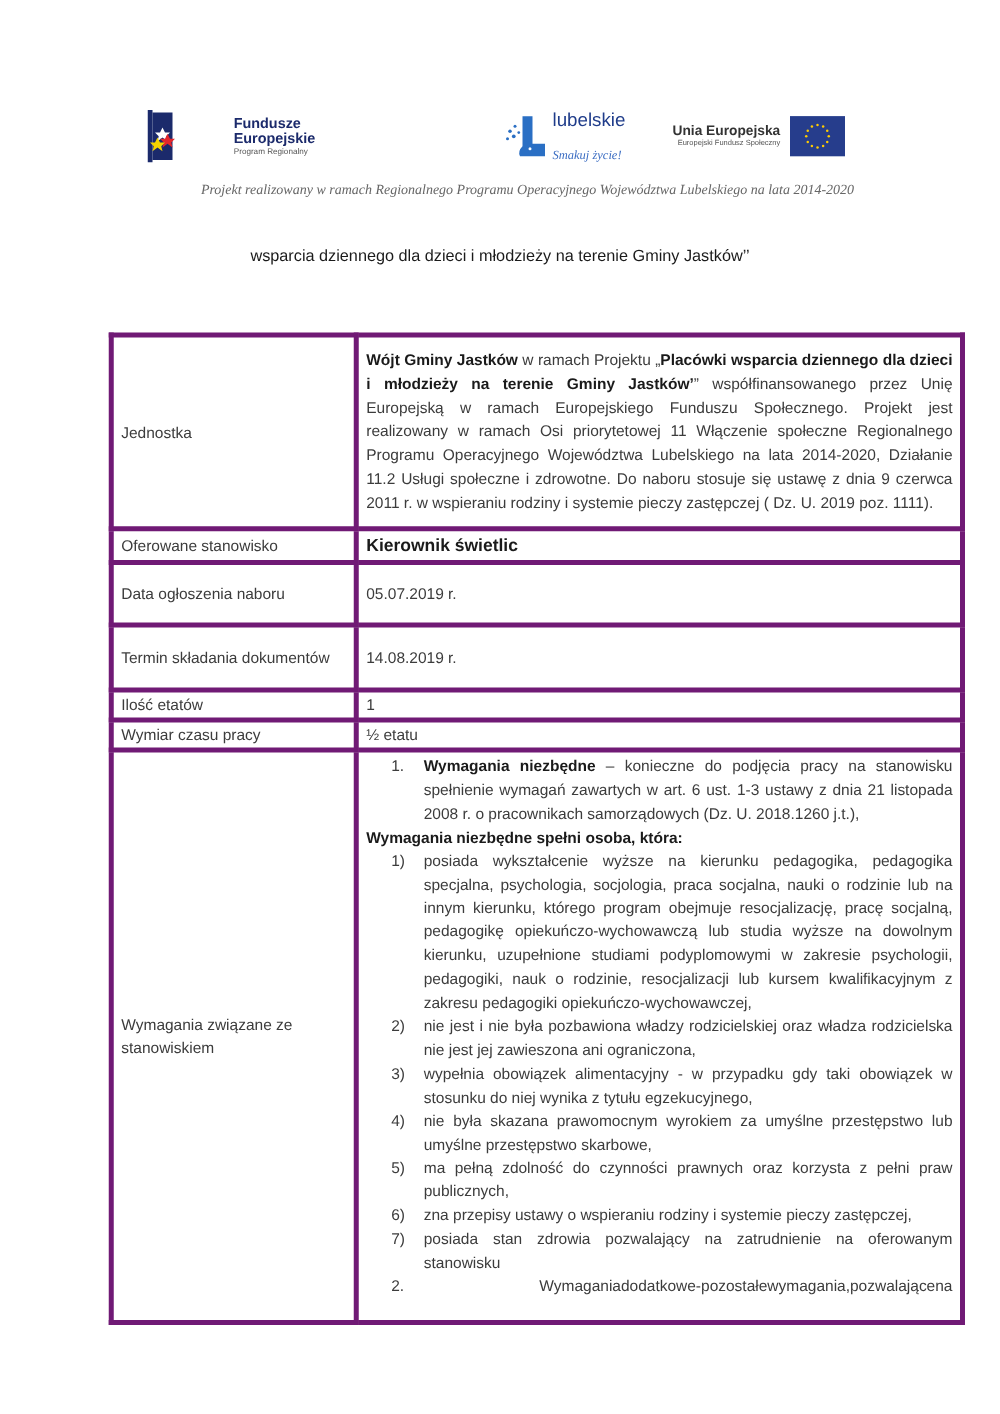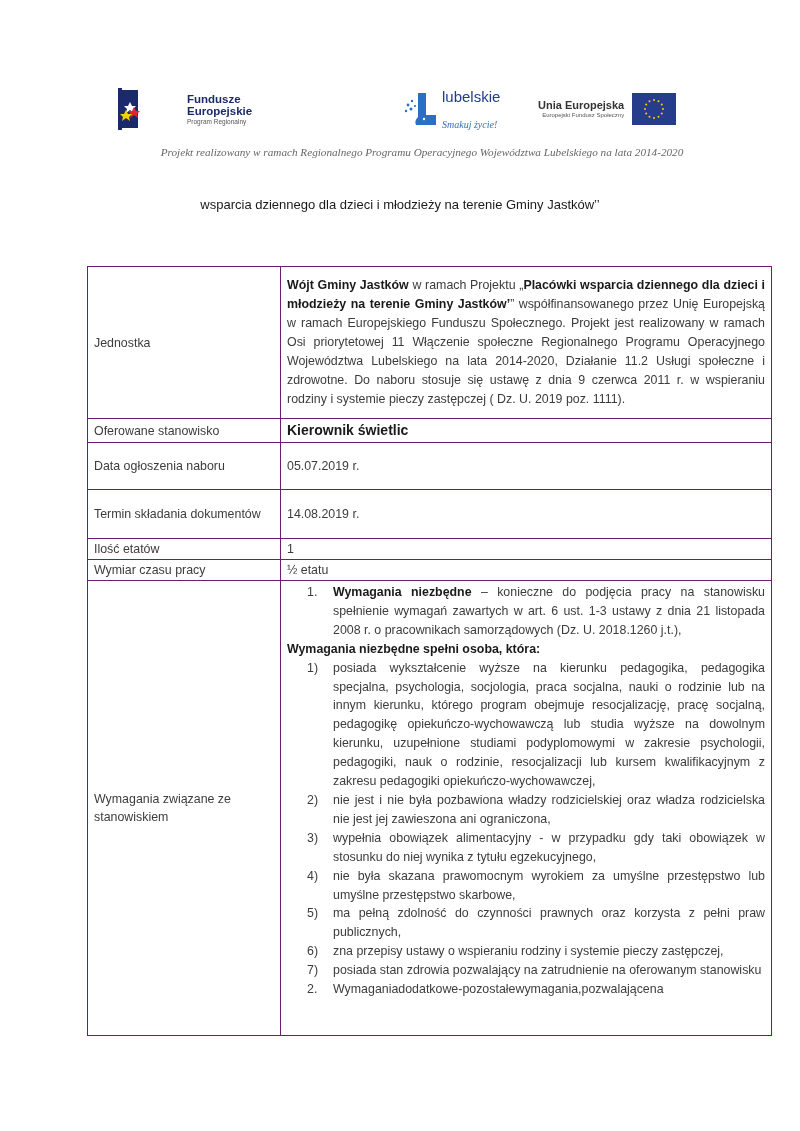--- a/index.html
+++ b/index.html
@@ -137,21 +137,21 @@
       position: absolute;
       top: 266px;
       left: 87px;
       width: 685px;
       border-collapse: collapse;
       table-layout: fixed;
       font-size: 12.4px;
       color: #3c3c3c;
     }
     .info-table td {
-      border: 1px solid #701a75;
+      border: 4px solid #701a75;
       vertical-align: middle;
       padding: 0 6px;
     }
     .info-table td.label {
       width: 180px;
       line-height: 18px;
     }
     .info-table td.value {
       line-height: 18.9px;
       text-align: justify;
@@ -189,21 +189,21 @@
       width: 46px;
       padding-left: 20px;
       box-sizing: border-box;
     }
     .req-heading {
       font-weight: bold;
       color: #1a1a1a;
     }
     .cut-line {
       display: flex;
-      justify-content: flex-start;
+      justify-content: flex-end;
     }
   </style>
 </head>
 <body>
 
 <div class="logos">
   <div class="logo logo-fe">
     <svg class="fe-mark" viewBox="0 0 22 42">
       <rect x="0" y="0" width="4" height="42" fill="#1b2a6b"></rect>
       <polygon points="4,2 20,2 20,40 4,40" fill="#1b2a6b"></polygon>

